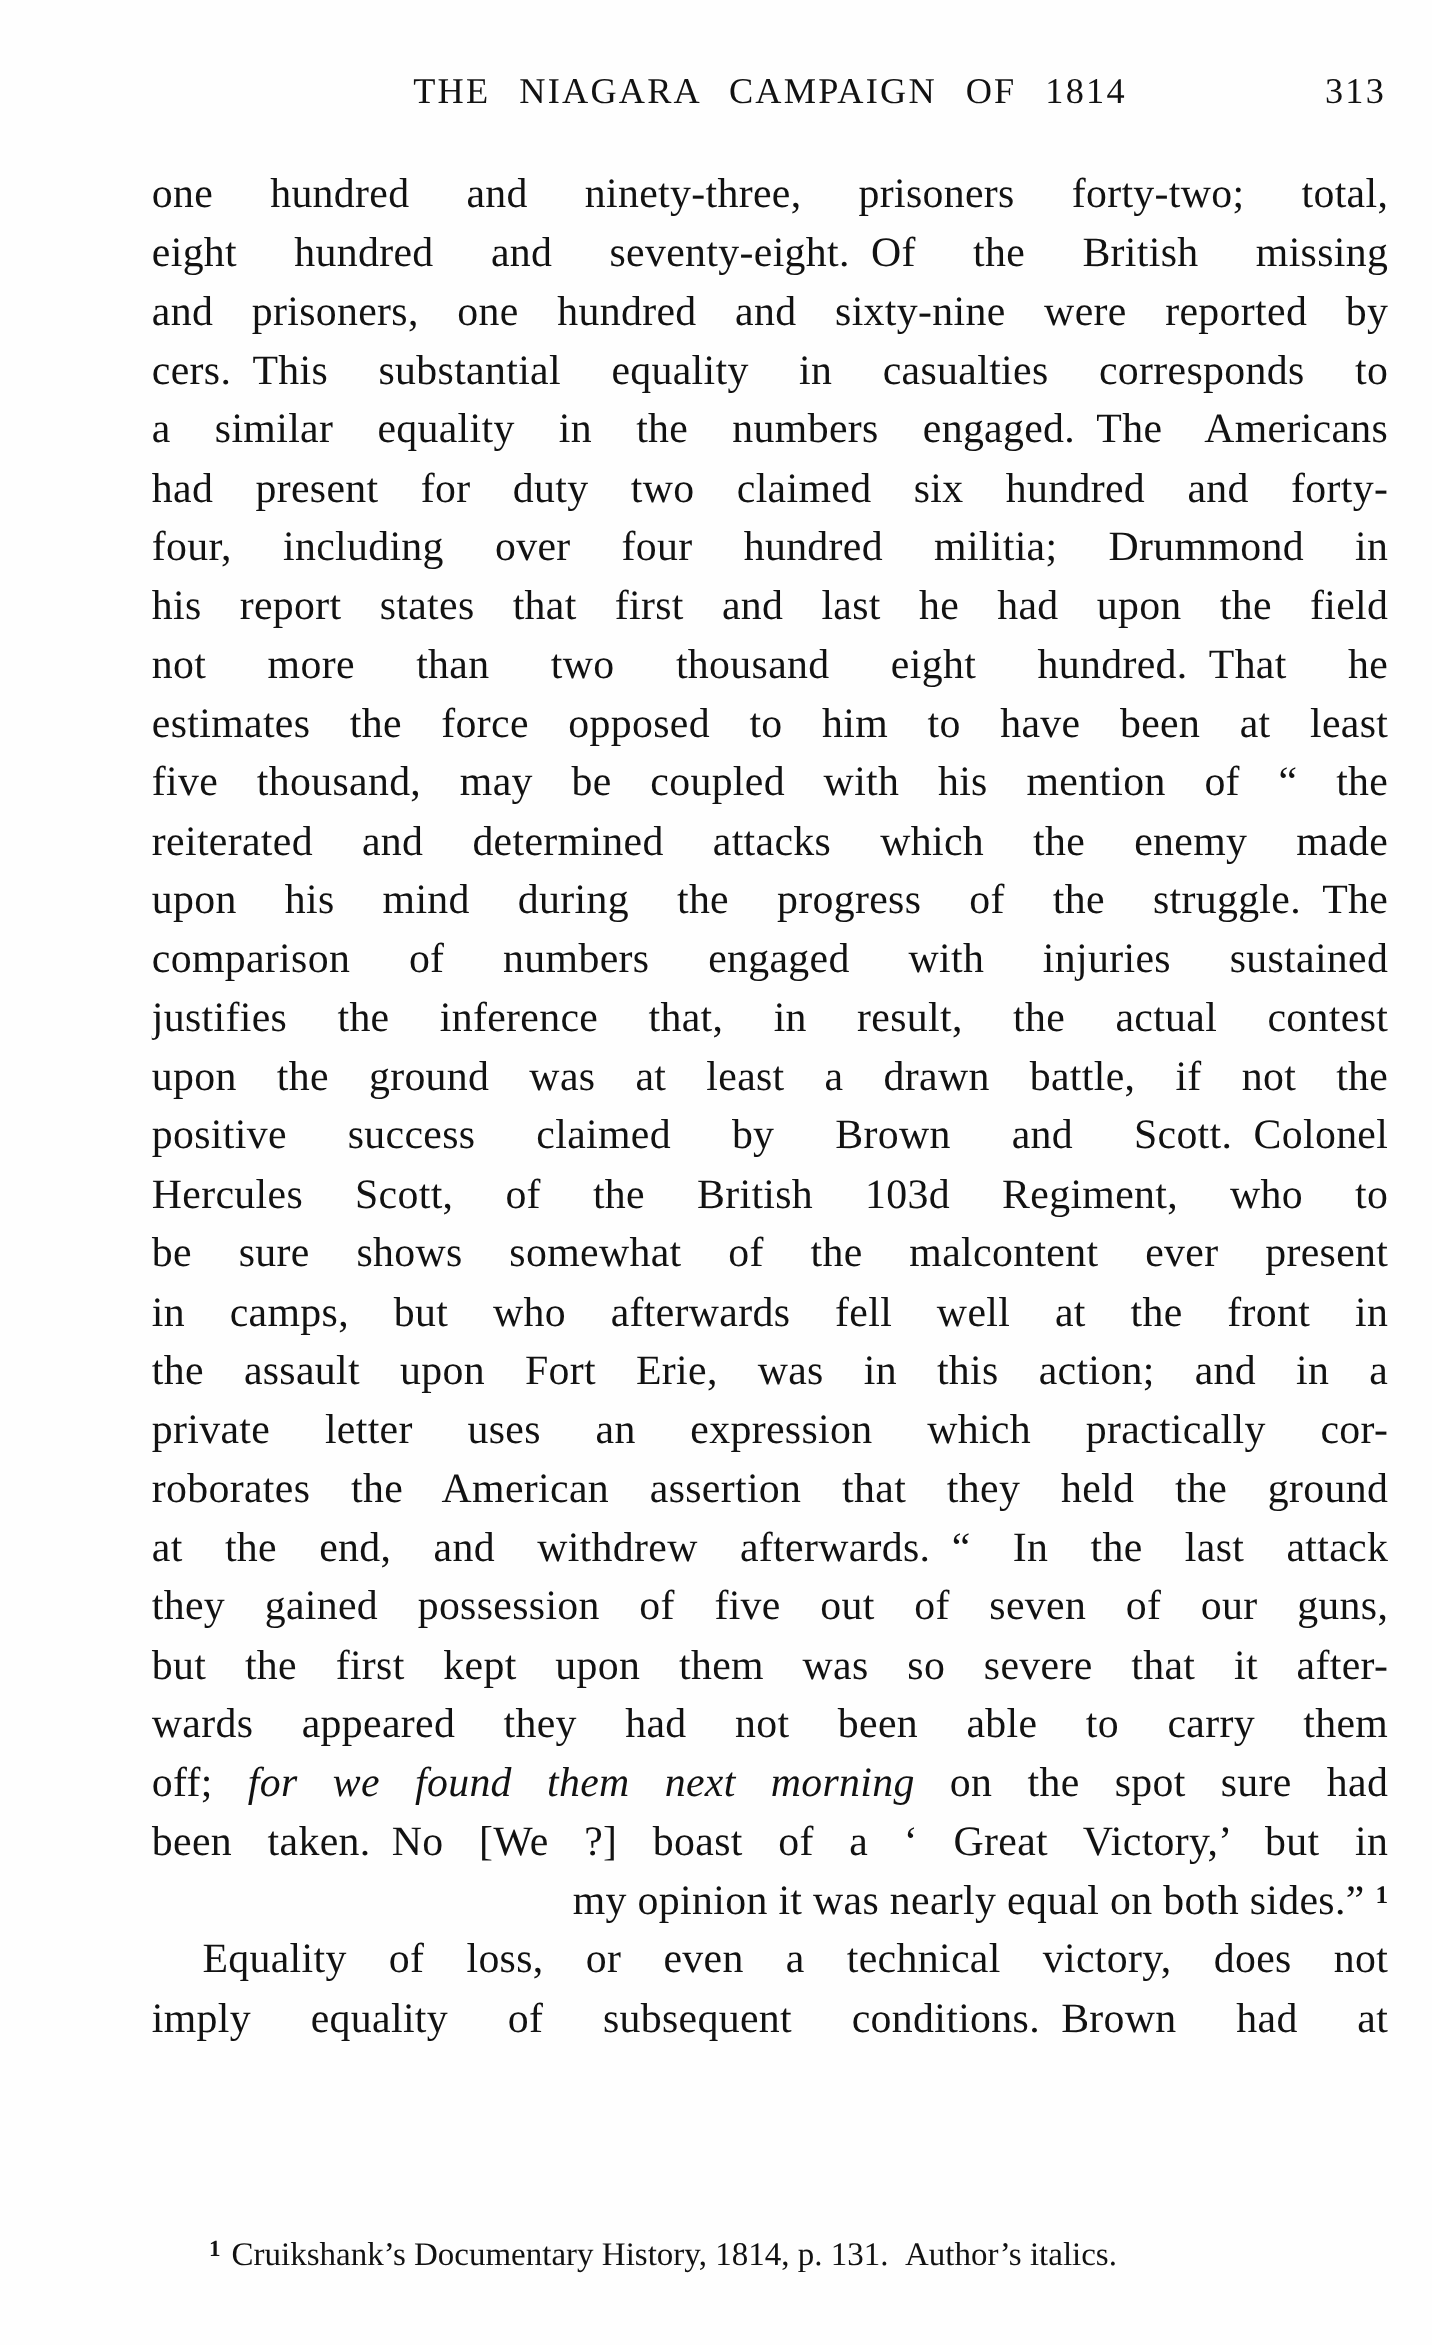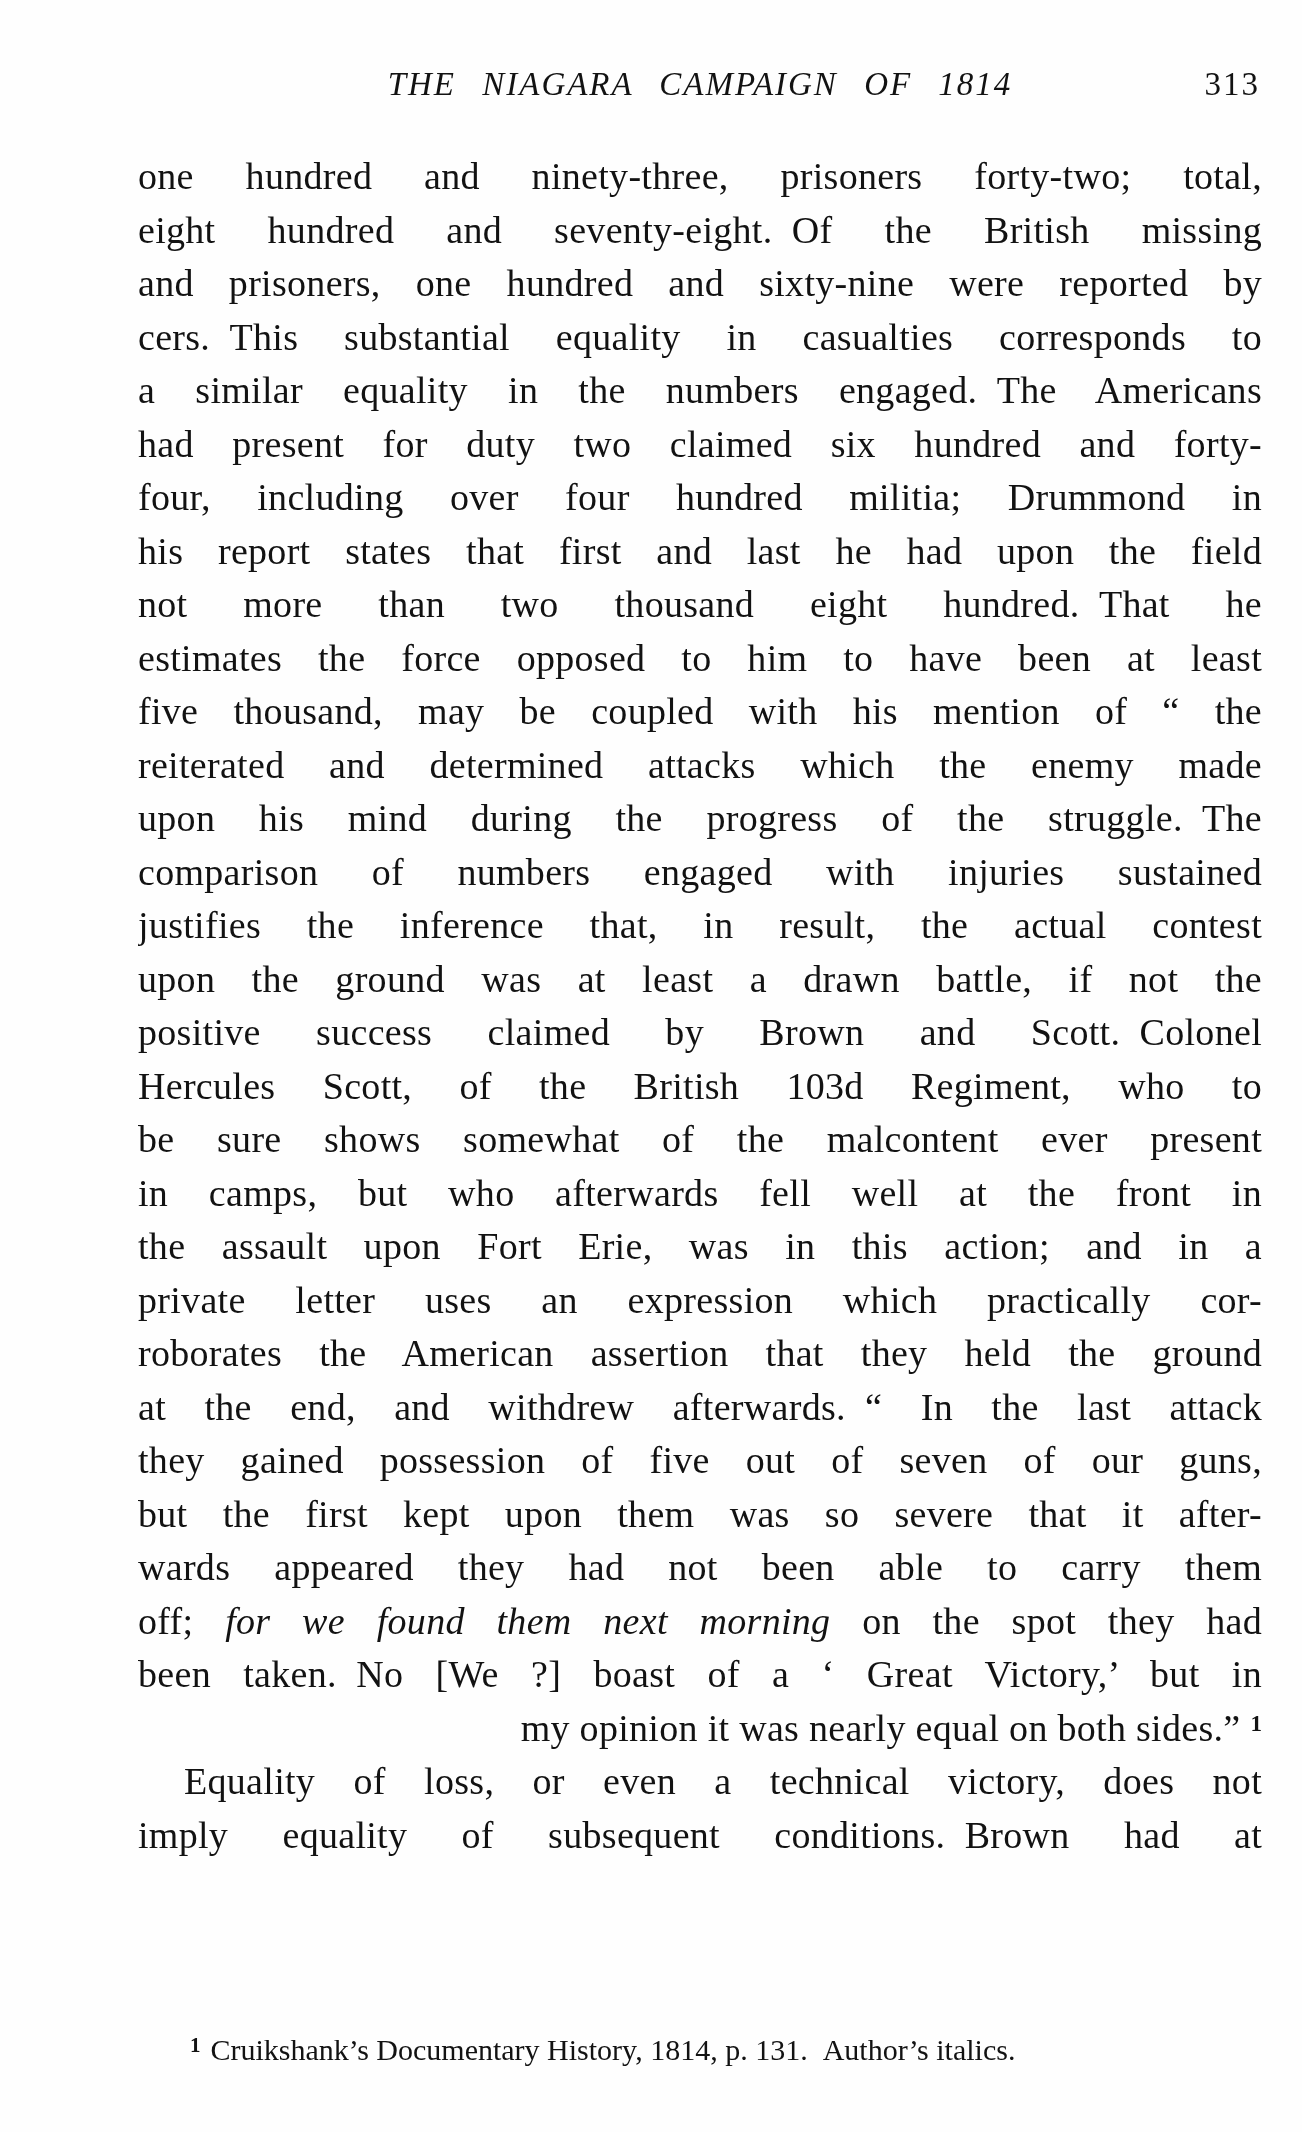--- a/index.html
+++ b/index.html
@@ -18,21 +18,20 @@
     left: 138px;
     width: 1124px;
     height: 44px;
     font-size: 33px;
     line-height: 40px;
   }
   .head-title {
     position: absolute;
     left: 0; right: 0;
     text-align: center;
-    font-style: italic;
     letter-spacing: 2px;
     word-spacing: 16px;
   }
   .folio {
     position: absolute;
     right: 2px;
     top: 0;
     font-style: normal;
     letter-spacing: 2px;
     margin-left: 12px;
@@ -115,21 +114,21 @@
       <div class="line"><span>Hercules Scott, of the British 103d Regiment, who to</span></div>
       <div class="line"><span>be sure shows somewhat of the malcontent ever present</span></div>
       <div class="line"><span>in camps, but who afterwards fell well at the front in</span></div>
       <div class="line"><span>the assault upon Fort Erie, was in this action; and in a</span></div>
       <div class="line"><span>private letter uses an expression which practically cor-</span></div>
       <div class="line"><span>roborates the American assertion that they held the ground</span></div>
       <div class="line"><span>at the end, and withdrew afterwards. “ In the last attack</span></div>
       <div class="line"><span>they gained possession of five out of seven of our guns,</span></div>
       <div class="line"><span>but the first kept upon them was so severe that it after-</span></div>
       <div class="line"><span>wards appeared they had not been able to carry them</span></div>
-      <div class="line"><span>off; </span><span class="italic">for we found them next morning</span><span> on the spot they had</span></div>
+      <div class="line"><span>off; </span><span class="italic">for we found them next morning</span><span> on the spot sure had</span></div>
       <div class="line"><span>been taken. No [We ?] boast of a ‘ Great Victory,’ but in</span></div>
       <div class="line no-just"><span>my opinion it was nearly equal on both sides.”</span><span class="sup">1</span></div>
       <div class="line indent"><span>Equality of loss, or even a technical victory, does not</span></div>
       <div class="line"><span>imply equality of subsequent conditions. Brown had at</span></div>
     </div>
 
   <div class="footnote">
     <span class="sup">1</span><span>Cruikshank’s Documentary History, 1814, p. 131. Author’s italics.</span>
   </div>
 

